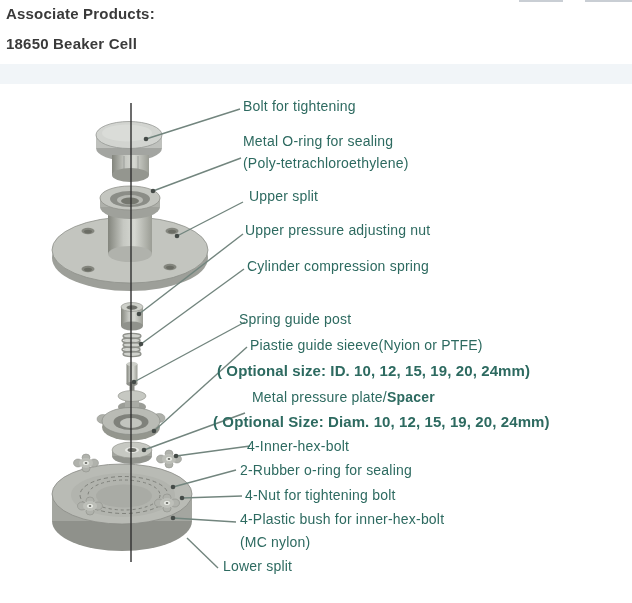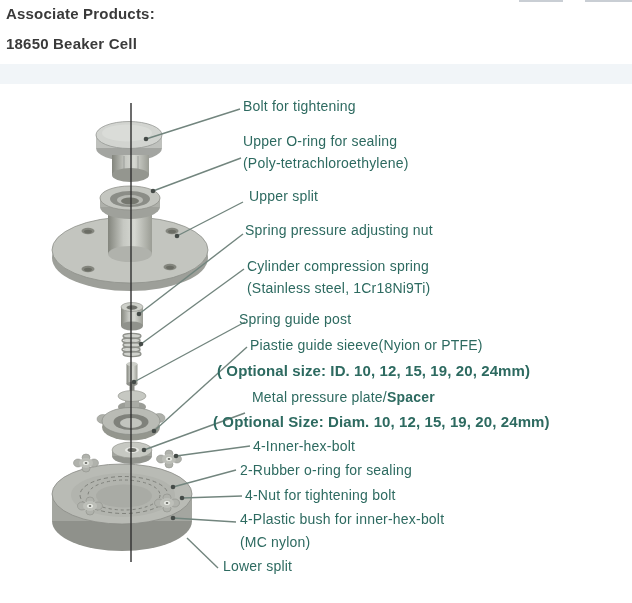--- a/index.html
+++ b/index.html
@@ -23,21 +23,21 @@
   .lb2{left:243px;top:153px}
   .lb3{left:249px;top:186px}
   .lb4{left:245px;top:220px}
   .lb5{left:247px;top:256px}
   .lb6{left:247px;top:278px}
   .lb7{left:239px;top:309px}
   .lb8{left:250px;top:335px}
   .lb9{left:217px;top:360px}
   .lb10{left:252px;top:387px}
   .lb11{left:213px;top:411px}
-  .lb12{left:253px;top:436px}
+  .lb12{left:247px;top:436px}
   .lb13{left:240px;top:460px}
   .lb14{left:245px;top:485px}
   .lb15{left:240px;top:509px}
   .lb16{left:240px;top:532px}
   .lb17{left:223px;top:556px}
 </style>
 </head>
 <body>
 
 <div class="page">
@@ -213,26 +213,25 @@
       <circle cx="154" cy="431" r="2.3"></circle>
       <circle cx="144" cy="450" r="2.3"></circle>
       <circle cx="176" cy="456" r="2.3"></circle>
       <circle cx="173" cy="487" r="2.3"></circle>
       <circle cx="182" cy="498" r="2.3"></circle>
       <circle cx="173" cy="518" r="2.3"></circle>
     </g>
   </svg>
 
   <div class="lbl lb0">Bolt for tightening</div>
-  <div class="lbl lb1">Upper O-ring for sealing</div>
+  <div class="lbl lb1">Metal O-ring for sealing</div>
   <div class="lbl lb2">(Poly-tetrachloroethylene)</div>
   <div class="lbl lb3">Upper split</div>
-  <div class="lbl lb4">Spring pressure adjusting nut</div>
+  <div class="lbl lb4">Upper pressure adjusting nut</div>
   <div class="lbl lb5">Cylinder compression spring</div>
-  <div class="lbl lb6">(Stainless steel, 1Cr18Ni9Ti)</div>
   <div class="lbl lb7">Spring guide post</div>
   <div class="lbl lb8">Piastie guide sieeve(Nyion or PTFE)</div>
   <div class="lbl lbl-small lb9">( Optional size: ID. 10, 12, 15, 19, 20, 24mm)</div>
   <div class="lbl lb10"><span>Metal pressure plate/</span><span class="bold">Spacer</span></div>
   <div class="lbl lbl-small lb11">( Optional Size: Diam. 10, 12, 15, 19, 20, 24mm)</div>
   <div class="lbl lb12">4-Inner-hex-bolt</div>
   <div class="lbl lb13">2-Rubber o-ring for sealing</div>
   <div class="lbl lb14">4-Nut for tightening bolt</div>
   <div class="lbl lb15">4-Plastic bush for inner-hex-bolt</div>
   <div class="lbl lb17">Lower split</div>

